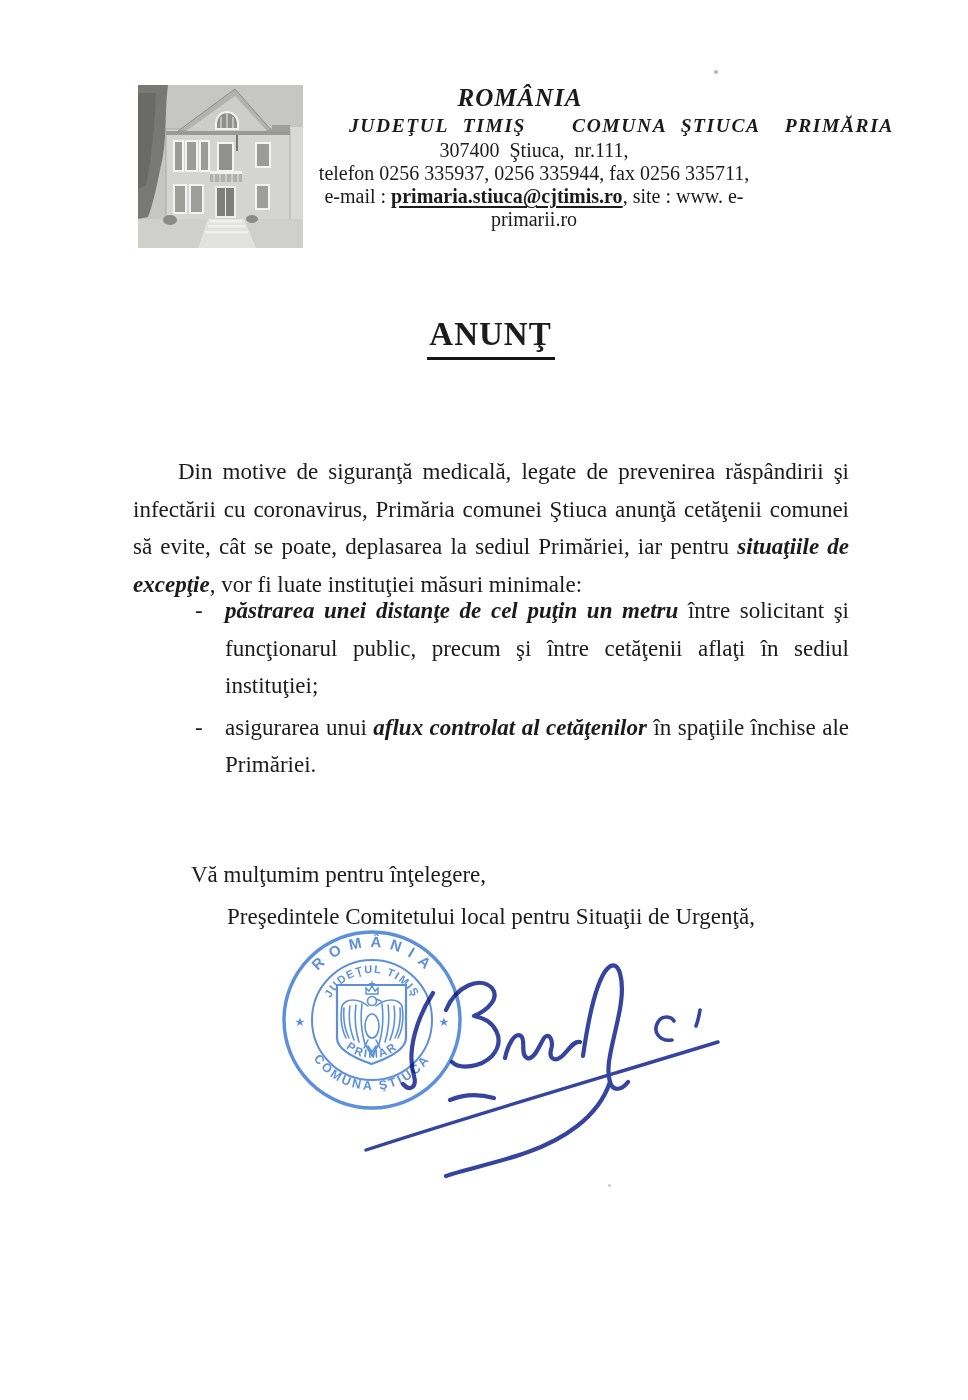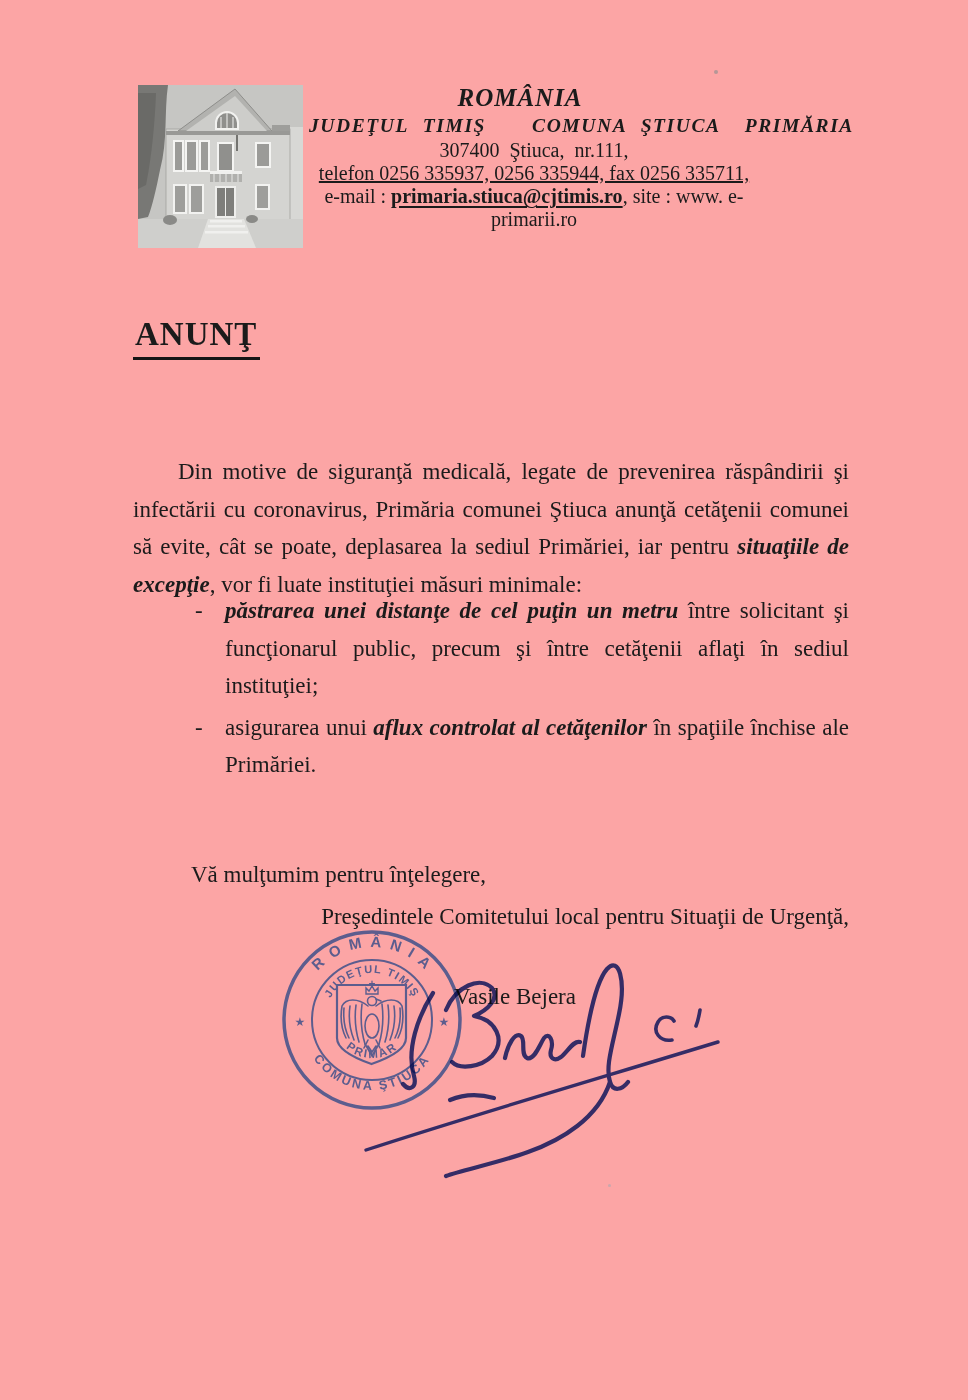--- a/index.html
+++ b/index.html
@@ -1,50 +1,50 @@
 <!DOCTYPE html>
 <html><head>
 <meta charset="utf-8">
 <style>
   html,body{margin:0;padding:0;background:#e8e8e8;}
   .page{
     position:relative;
     width:968px;height:1400px;
     margin:0 auto;
-    background:#fca5a5;
+    background:#ffffff;
     overflow:hidden;
     font-family:"Liberation Serif","DejaVu Serif",serif;
     color:#1b1b1b;
   }
   
   .photo{position:absolute;left:138px;top:85px;width:165px;height:163px;}
   .photo svg{display:block;width:100%;height:100%;}
   .header-text{position:absolute;left:295px;top:84px;width:478px;text-align:center;}
   .country{font-size:25px;font-weight:bold;font-style:italic;letter-spacing:1px;transform:translateX(-14px);}
-  .county-line{margin-top:3px;font-size:19.5px;font-weight:bold;font-style:italic;letter-spacing:1.6px;word-spacing:8px;white-space:nowrap;transform:translateX(14px);}
+  .county-line{margin-top:3px;font-size:19.5px;font-weight:bold;font-style:italic;letter-spacing:1.6px;word-spacing:8px;white-space:nowrap;transform:translateX(14px);margin-left:40px;}
   .county-line .gap1{margin-right:46px;}
   .county-line .gap2{margin-right:24px;}
   .addr{margin-top:2px;font-size:20px;word-spacing:5px;}
-  .phone{margin-top:0px;font-size:20px;text-decoration:underline;}
+  .phone{margin-top:0px;font-size:20px;}
   .email-line{margin-top:0px;font-size:20px;}
   .email-line .email{font-weight:bold;text-decoration:underline;text-decoration-thickness:2px;text-underline-offset:3px;}
   .dot-artifact{position:absolute;left:714px;top:70px;width:4px;height:4px;border-radius:50%;background:#8f8f8f;opacity:.65;}
   .dot-artifact2{position:absolute;left:608px;top:1184px;width:3px;height:3px;border-radius:50%;background:#a9a9b2;opacity:.6;}
   
-  .title-wrap{position:absolute;left:133px;top:312px;width:716px;text-align:left;line-height:44px;}
+  .title-wrap{position:absolute;left:133px;top:312px;width:716px;text-align:center;line-height:44px;}
   .doc-title{display:inline-block;font-size:33px;font-weight:bold;letter-spacing:1px;border-bottom:3px solid #161616;padding:0 3px 1px 2px;}
   
   .para{position:absolute;left:133px;top:430px;width:716px;font-size:23px;line-height:37.5px;text-align:justify;text-indent:45px;}
   .em{font-weight:bold;font-style:italic;}
   .measures{position:absolute;left:133px;top:592px;width:716px;list-style:none;margin:0;padding:0;font-size:23px;line-height:37.5px;}
   .measures li{position:relative;padding-left:92px;text-align:justify;margin-bottom:4px;}
   .measures .marker{position:absolute;left:62px;top:0;}
   .closing{position:absolute;left:133px;top:808px;width:716px;font-size:23px;line-height:37.5px;text-indent:58px;margin-top:48px;}
   .sig-line{position:absolute;left:133px;width:716px;font-size:23px;line-height:37.5px;text-align:center;}
-  .sig1{top:898px;text-align:right;}
+  .sig1{top:898px;}
   .sig2{top:941px;}
   .sig3{top:978px;transform:translateX(24px);}
   
   .stamp{position:absolute;left:280px;top:928px;width:184px;height:184px;mix-blend-mode:multiply;opacity:.92;}
   .stamp svg{display:block;width:100%;height:100%;}
   .signature{position:absolute;left:280px;top:940px;width:460px;height:260px;mix-blend-mode:multiply;}
   .signature svg{display:block;width:100%;height:100%;}
   .stamp text{font-family:"Liberation Sans","DejaVu Sans",sans-serif;font-weight:bold;}
 </style>
 </head>
@@ -115,21 +115,20 @@
       <span class="marker">-</span><span></span><span class="em">păstrarea unei distanţe de cel puţin un metru</span><span> între solicitant şi funcţionarul public, precum şi între cetăţenii aflaţi în sediul instituţiei;</span>
     </li>
     <li>
       <span class="marker">-</span><span>asigurarea unui </span><span class="em">aflux controlat al cetăţenilor</span><span> în spaţiile închise ale Primăriei.</span>
     </li>
   </ul>
 
   <p class="closing">Vă mulţumim pentru înţelegere,</p>
 
   <div class="sig-line sig1">Preşedintele Comitetului local pentru Situaţii de Urgenţă,</div>
-  <div class="sig-line sig3">Vasile Bejera</div>
 
   <div class="stamp">
     <svg viewBox="0 0 184 184">
       <g stroke="#4f86d9" fill="none">
         <circle cx="92" cy="92" r="88" stroke-width="3.5"></circle>
         <circle cx="92" cy="92" r="60" stroke-width="2"></circle>
       </g>
       <defs>
         <path id="arcTopOuter" d="M 19 92 A 73 73 0 1 1 165 92"></path>
         <path id="arcBotOuter" d="M 22 92 A 70 70 0 0 0 162 92"></path>

